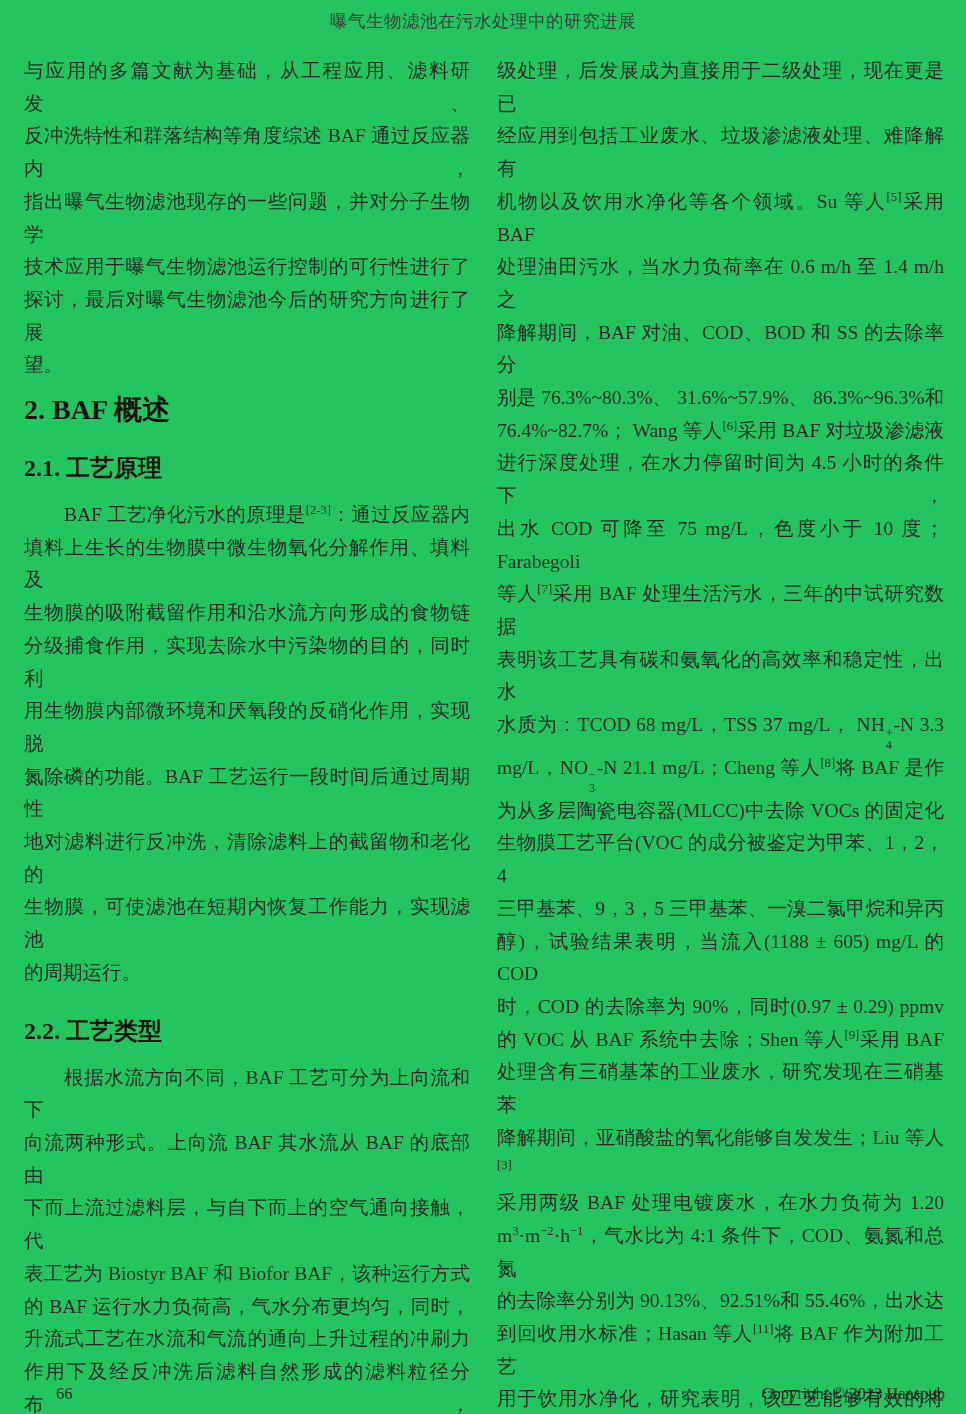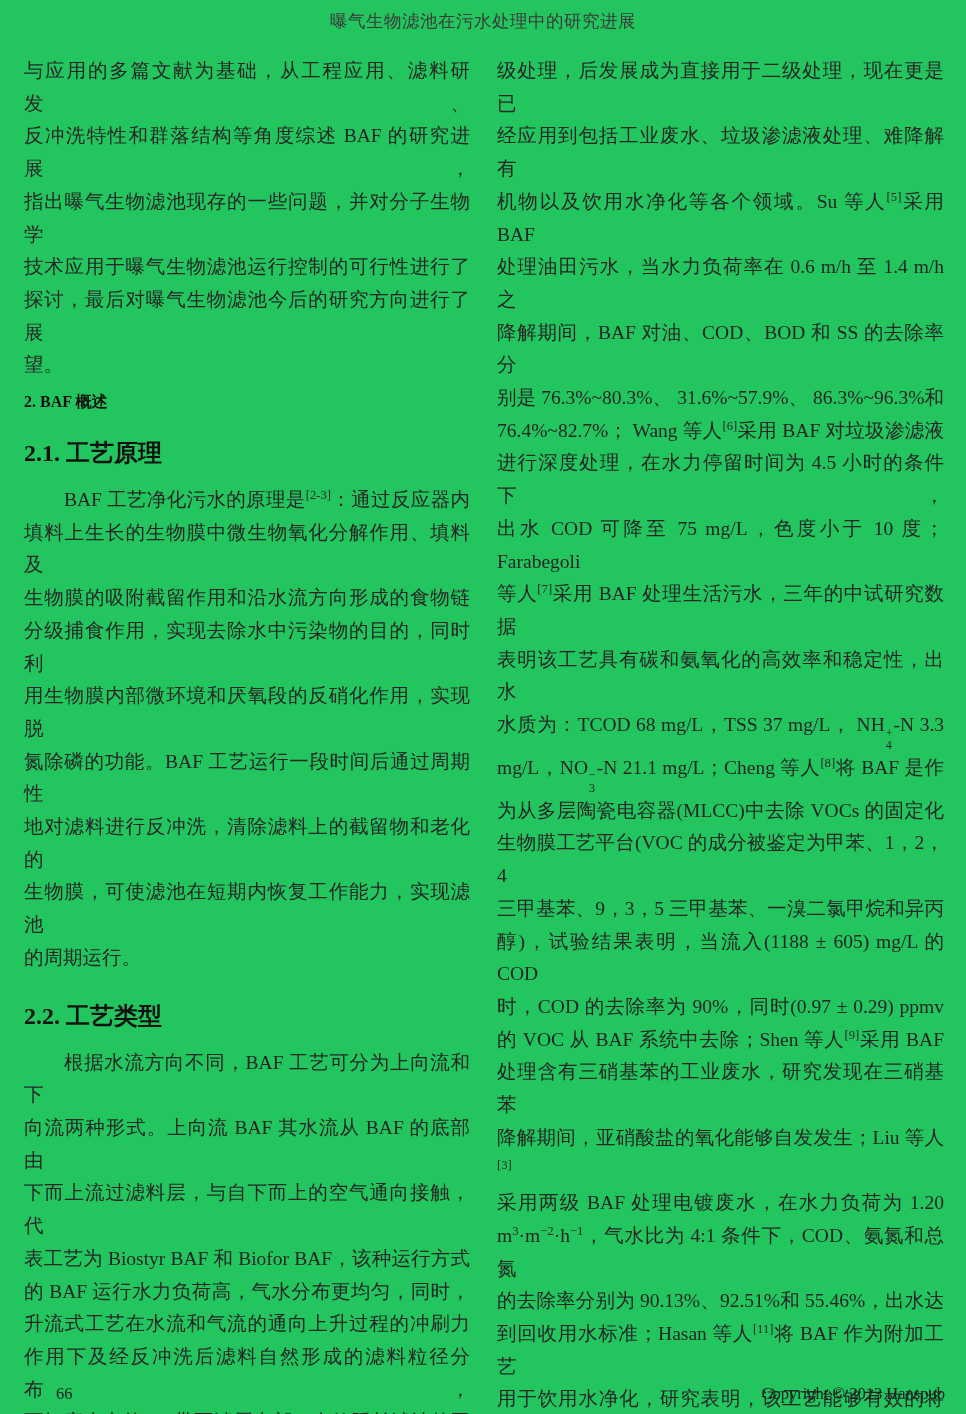--- a/index.html
+++ b/index.html
@@ -31,21 +31,21 @@
     white-space:normal;
   }
   .ln.last{text-align-last:left;}
   .para.ind .ln:first-child{text-indent:2.05em;}
   .hd{
     font-family:"Liberation Serif",sans-serif;
     font-weight:bold;
     line-height:1.25;
     color:#111;
   }
-  .hd.h2{font-size:16px;margin:10px 0 16px 0;}
+  .hd.h2{font-size:28px;margin:10px 0 16px 0;}
   .hd.h3{font-size:24px;margin:26px 0 16px 0;}
   sup{font-size:0.65em;line-height:0;}
   .ud{
     display:inline-flex;
     flex-direction:column;
     vertical-align:-0.45em;
     line-height:1;
     font-size:0.62em;
     text-align:left;
     margin:0 1px;
@@ -60,21 +60,21 @@
 </style>
 </head>
 <body>
 
 <div id="page">
   <div class="paper-title">曝气生物滤池在污水处理中的研究进展</div>
 
   <div class="col col-left">
       <div class="para">
         <div class="ln">与应用的多篇文献为基础，从工程应用、滤料研发、</div>
-        <div class="ln">反冲洗特性和群落结构等角度综述 BAF 的研究进展，</div>
+        <div class="ln">反冲洗特性和群落结构等角度综述 BAF 通过反应器内，</div>
         <div class="ln">指出曝气生物滤池现存的一些问题，并对分子生物学</div>
         <div class="ln">技术应用于曝气生物滤池运行控制的可行性进行了</div>
         <div class="ln">探讨，最后对曝气生物滤池今后的研究方向进行了展</div>
         <div class="ln last">望。</div>
       </div>
       <div class="hd h2">2. BAF 概述</div>
       <div class="hd h3">2.1. 工艺原理</div>
       <div class="para ind">
         <div class="ln">BAF 工艺净化污水的原理是<sup>[2-3]</sup>：通过反应器内</div>
         <div class="ln">填料上生长的生物膜中微生物氧化分解作用、填料及</div>

